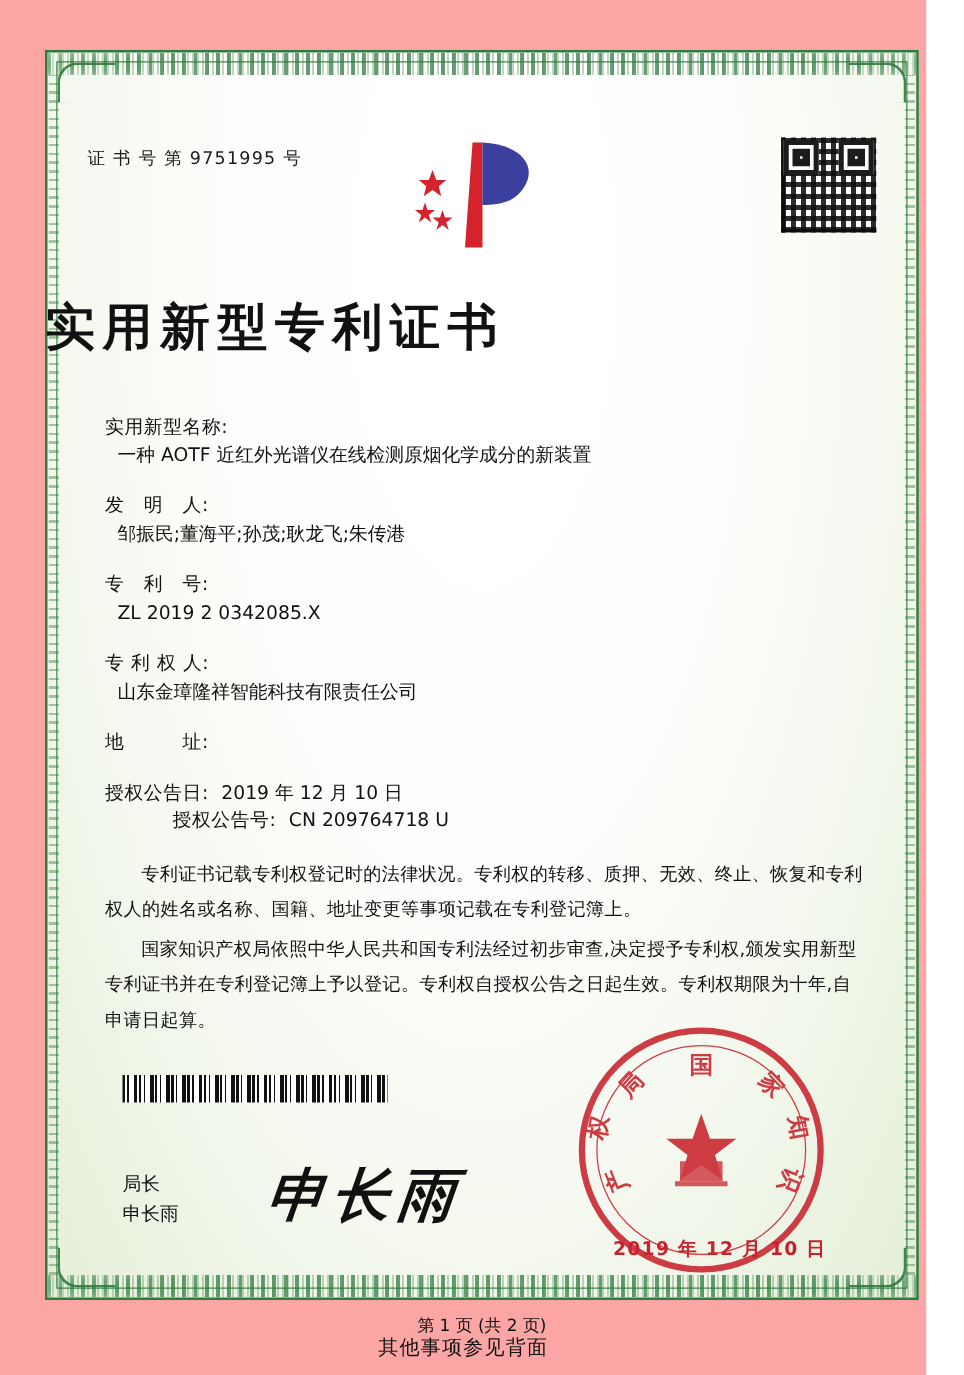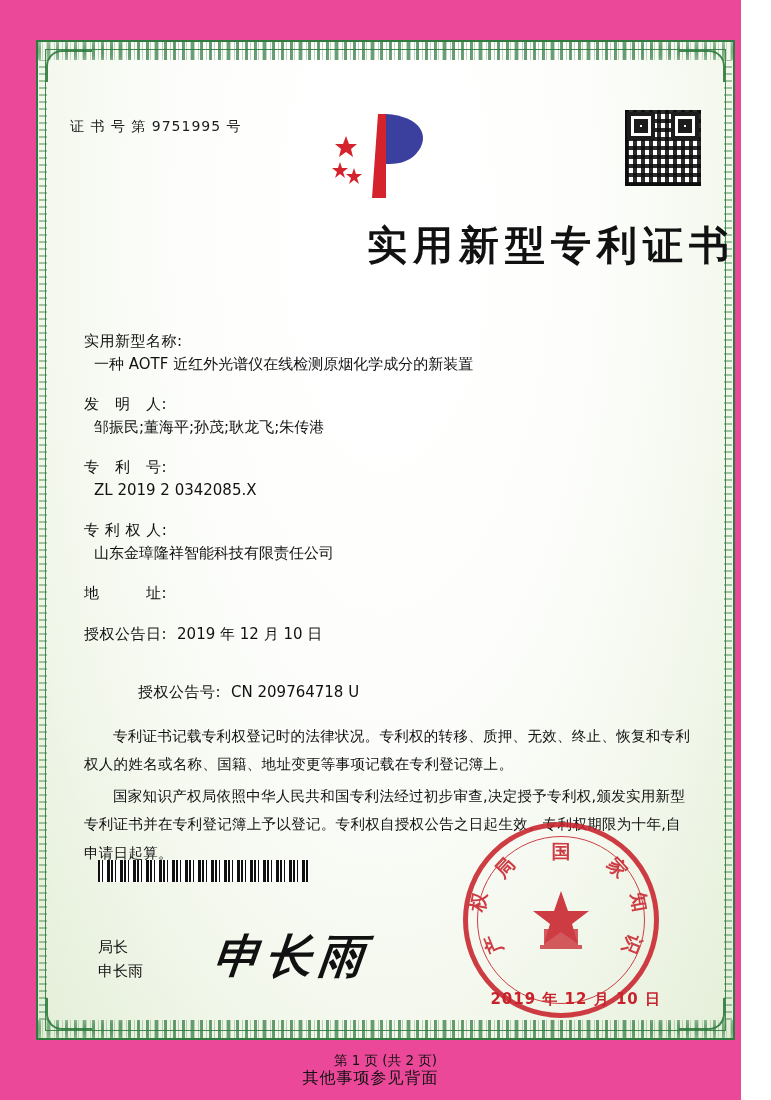--- a/index.html
+++ b/index.html
@@ -7,21 +7,21 @@
     padding: 0;
     background: #ffffff;
   }
   body {
     font-family: "DejaVu Sans", "Liberation Sans", sans-serif;
   }
   .page {
     position: relative;
     width: 741px;
     height: 1100px;
-    background: #ec4899;
+    background: #fca5a5;
     overflow: hidden;
   }
   
   .cert {
     position: absolute;
     left: 36px;
     top: 40px;
     width: 699px;
     height: 1000px;
     background:
@@ -135,30 +135,29 @@
     position: absolute;
     left: 50%;
     top: 66px;
     transform: translateX(-50%);
     width: 140px;
     height: 100px;
   }
 
   .title {
     position: absolute;
-    top: 178px;
+    top: 194px;
     left: 0;
     right: 0;
-    text-align: right;
+    text-align: left;
     font-size: 40px;
     font-weight: bold;
     letter-spacing: 6px;
     color: #111;
     font-family: "DejaVu Sans", "Liberation Sans", sans-serif;
-    padding-left: 32px;
   }
 
   
   .fields {
     position: absolute;
     left: 48px;
     right: 40px;
     top: 290px;
   }
   .row {
@@ -180,21 +179,21 @@
     margin-left: 10px;
     word-break: break-all;
   }
   .row.inline2 {
     justify-content: flex-start;
   }
   .row.inline2 .pair {
     display: flex;
     align-items: center;
   }
-  .row.inline2 .pair.second { margin-left: 54px; margin-top: 36px; }
+  .row.inline2 .pair.second { margin-left: 54px; }
   .row.inline2 .pair .val { margin-left: 10px; }
 
   .paragraph {
     font-size: 14.5px;
     color: #111;
     line-height: 1.95;
     text-indent: 2em;
     margin-top: 4px;
     letter-spacing: 0.3px;
   }

